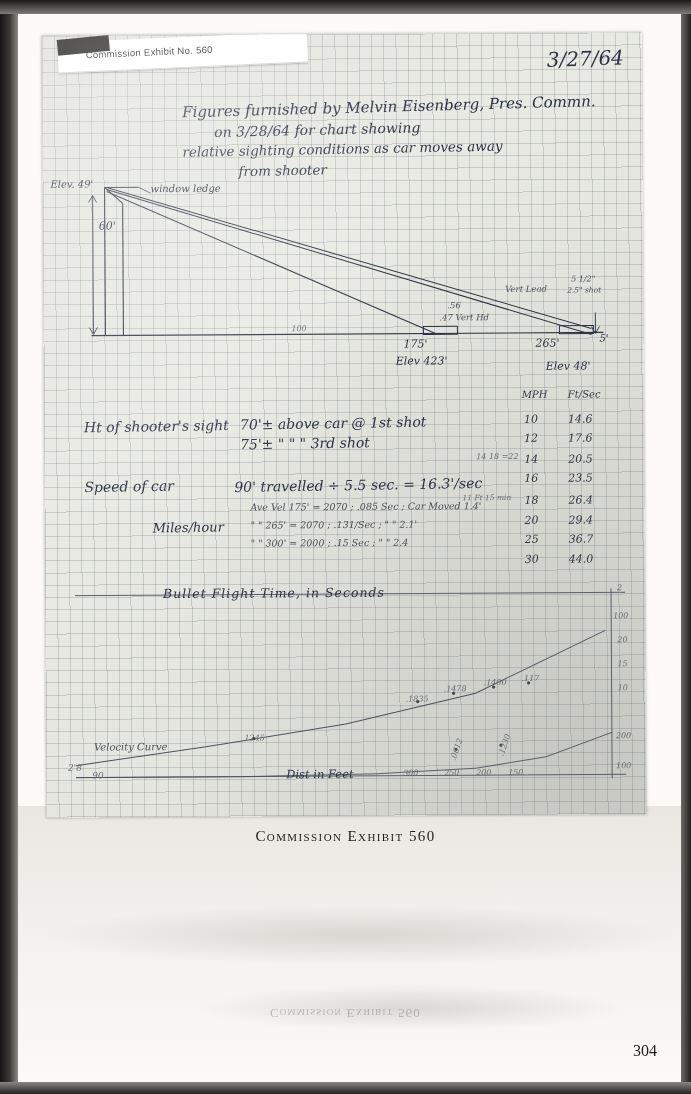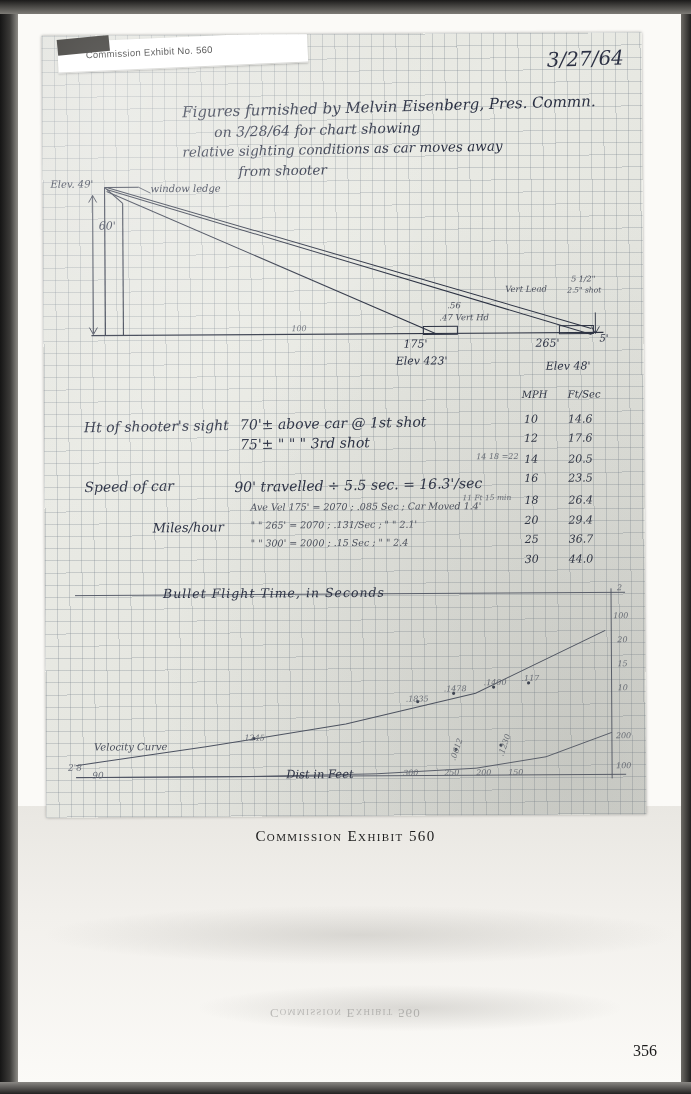--- a/index.html
+++ b/index.html
@@ -334,15 +334,15 @@
     <div class="hw faint" style="left:438px; top:646px; font-size:8px;">.1400</div>
     <div class="hw faint" style="left:476px; top:642px; font-size:8px;">.117</div>
     <div class="hw faint" style="left:196px; top:700px; font-size:8px;">.1245</div>
     <div class="hw faint" style="left:400px; top:712px; font-size:8px; transform:rotate(-70deg);">.0612</div>
     <div class="hw faint" style="left:448px; top:708px; font-size:8px; transform:rotate(-70deg);">.1230</div>
 
   </div>
 
   <div class="caption">Commission Exhibit 560</div>
   <div class="ghost-caption">Commission Exhibit 560</div>
-  <div class="folio">356</div>
+  <div class="folio">304</div>
 
 </div>
 
 </body></html>

